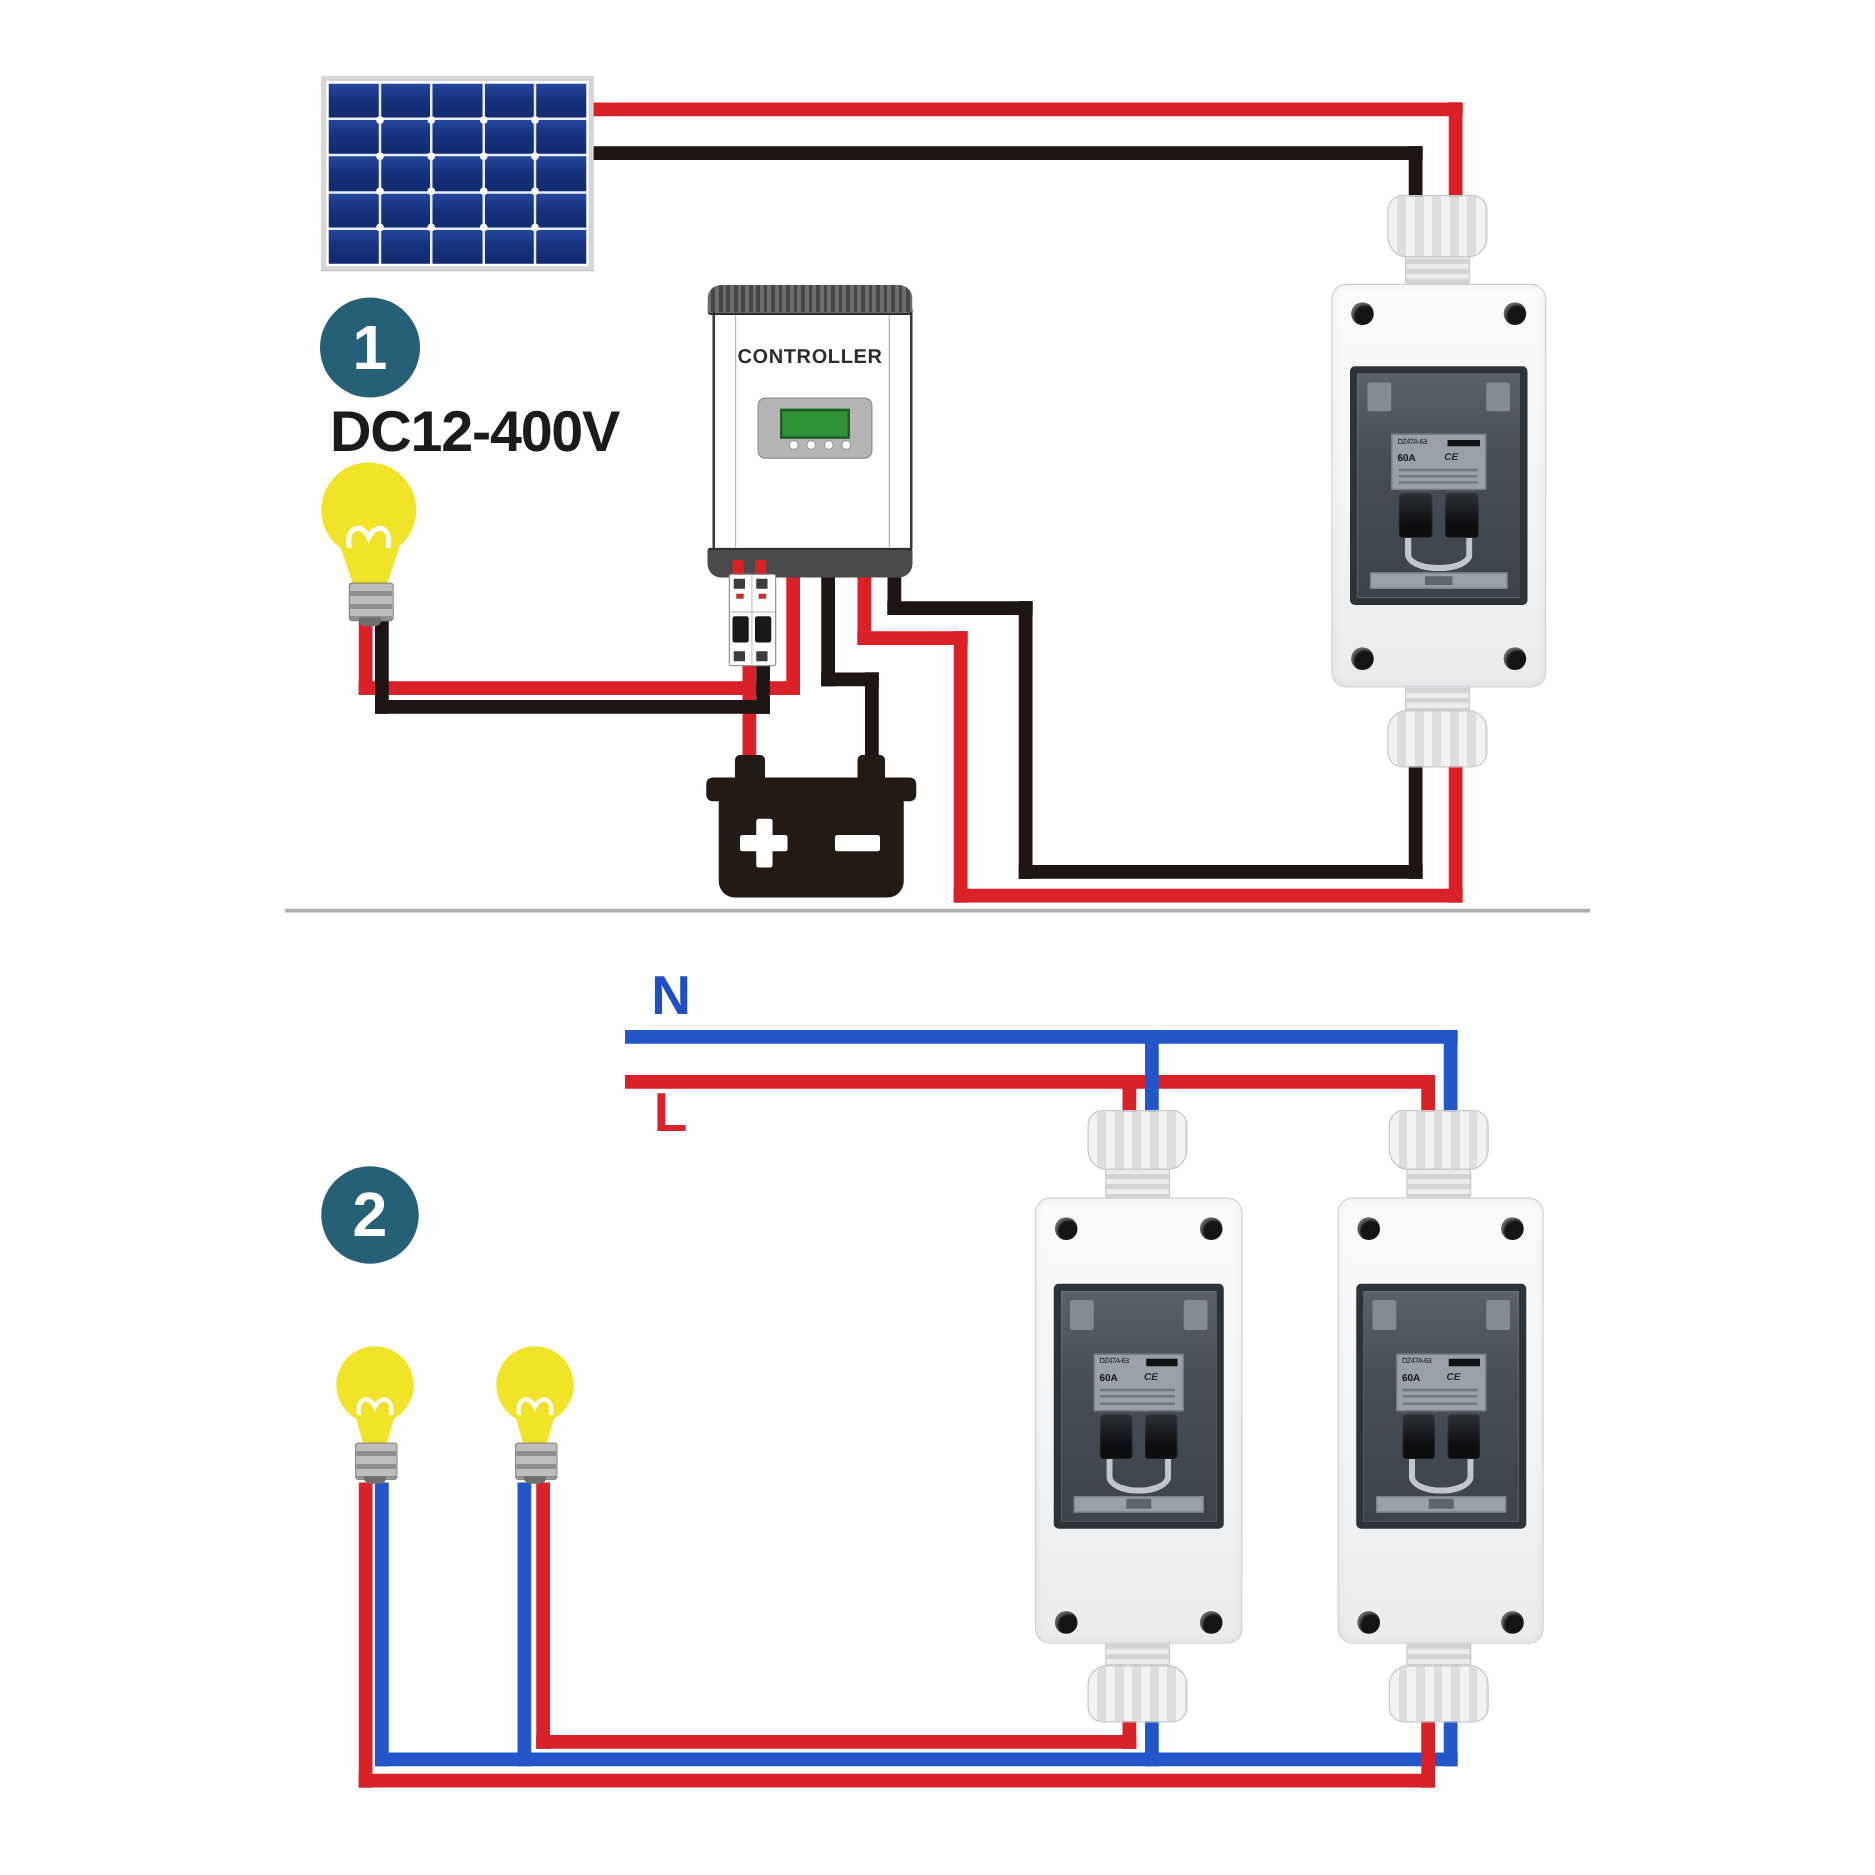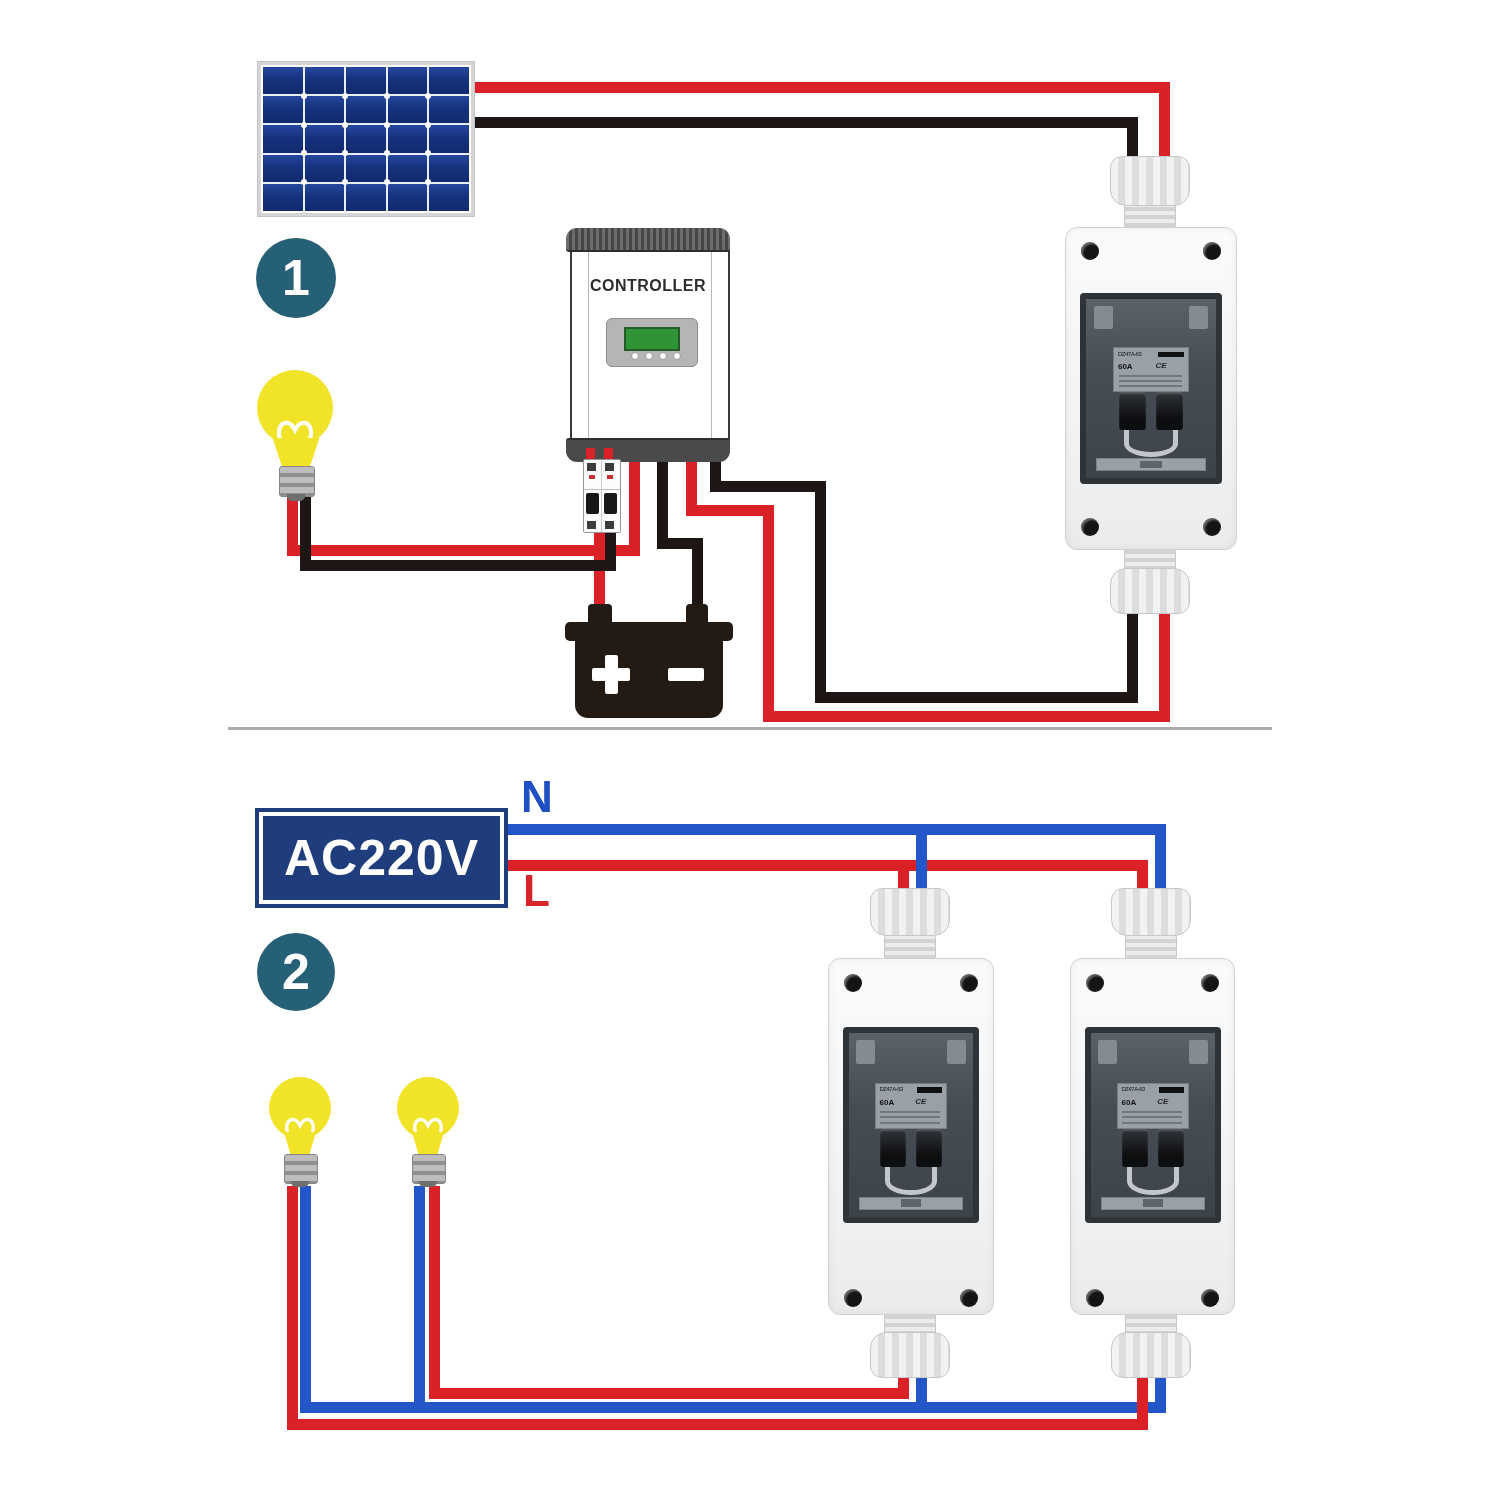--- a/index.html
+++ b/index.html
@@ -180,20 +180,21 @@
         <div class="pdot" style="left: 20%; top: 80%;"></div>
         <div class="pdot" style="left: 40%; top: 80%;"></div>
         <div class="pdot" style="left: 60%; top: 80%;"></div>
         <div class="pdot" style="left: 80%; top: 80%;"></div>
       </div>
   </div>
 
   <div class="badge" style="left:256px;top:238px;width:80px;height:80px;">
     <span>1</span>
   </div>
+  <div class="caption" style="left:264px;top:318px;">DC12-400V</div>
 
   <div class="bulb-glass" style="left:257px;top:370px;width:76px;height:76px;">
     <svg width="44" height="34" viewBox="0 0 44 34" style="margin-bottom:2px">
       <path d="M7 30 C2 12 16 7 22 20 C28 7 42 12 37 30" fill="none" stroke="#ffffff" stroke-width="4" stroke-linecap="round"></path>
     </svg>
   </div>
   <div class="bulb-neck" style="left:268px;top:438px;width:56px;height:30px;"></div>
   <div class="bulb-base" style="left:279px;top:466px;width:34px;height:29px;"></div>
   <div class="bulb-tip" style="left:287px;top:494px;width:18px;height:7px;"></div>
 
@@ -277,23 +278,20 @@
   <div class="w blu" style="left:414px;top:1186px;width:11px;height:227px;"></div>
   <div class="w blu" style="left:916px;top:1370px;width:11px;height:43px;"></div>
   <div class="w blu" style="left:1155px;top:1370px;width:11px;height:43px;"></div>
   <div class="w red" style="left:429px;top:1186px;width:11px;height:213px;"></div>
   <div class="w red" style="left:429px;top:1388px;width:480px;height:11px;"></div>
   <div class="w red" style="left:898px;top:1370px;width:11px;height:29px;"></div>
   <div class="w red" style="left:287px;top:1186px;width:11px;height:244px;"></div>
   <div class="w red" style="left:287px;top:1419px;width:861px;height:11px;"></div>
   <div class="w red" style="left:1137px;top:1370px;width:11px;height:60px;"></div>
 
-  <div class="acbox">
-    <span>AC220V</span>
-  </div>
   <div class="nl" style="left:521px;top:772px;color:#1e4fc4;">N</div>
   <div class="nl" style="left:523px;top:866px;color:#d6252b;">L</div>
 
   <div class="badge" style="left:257px;top:933px;width:78px;height:78px;">
     <span>2</span>
   </div>
 
   <div class="bulb-glass" style="left:269px;top:1077px;width:62px;height:62px;">
     <svg width="36" height="28" viewBox="0 0 44 34" style="margin-bottom:2px">
       <path d="M7 30 C2 12 16 7 22 20 C28 7 42 12 37 30" fill="none" stroke="#ffffff" stroke-width="4" stroke-linecap="round"></path>

